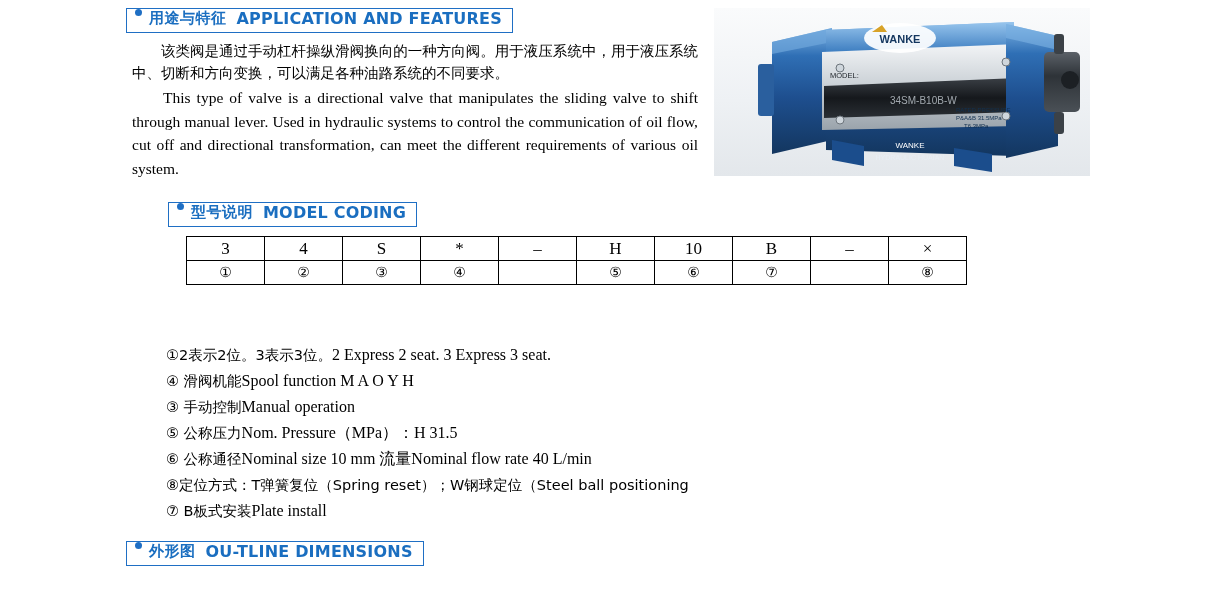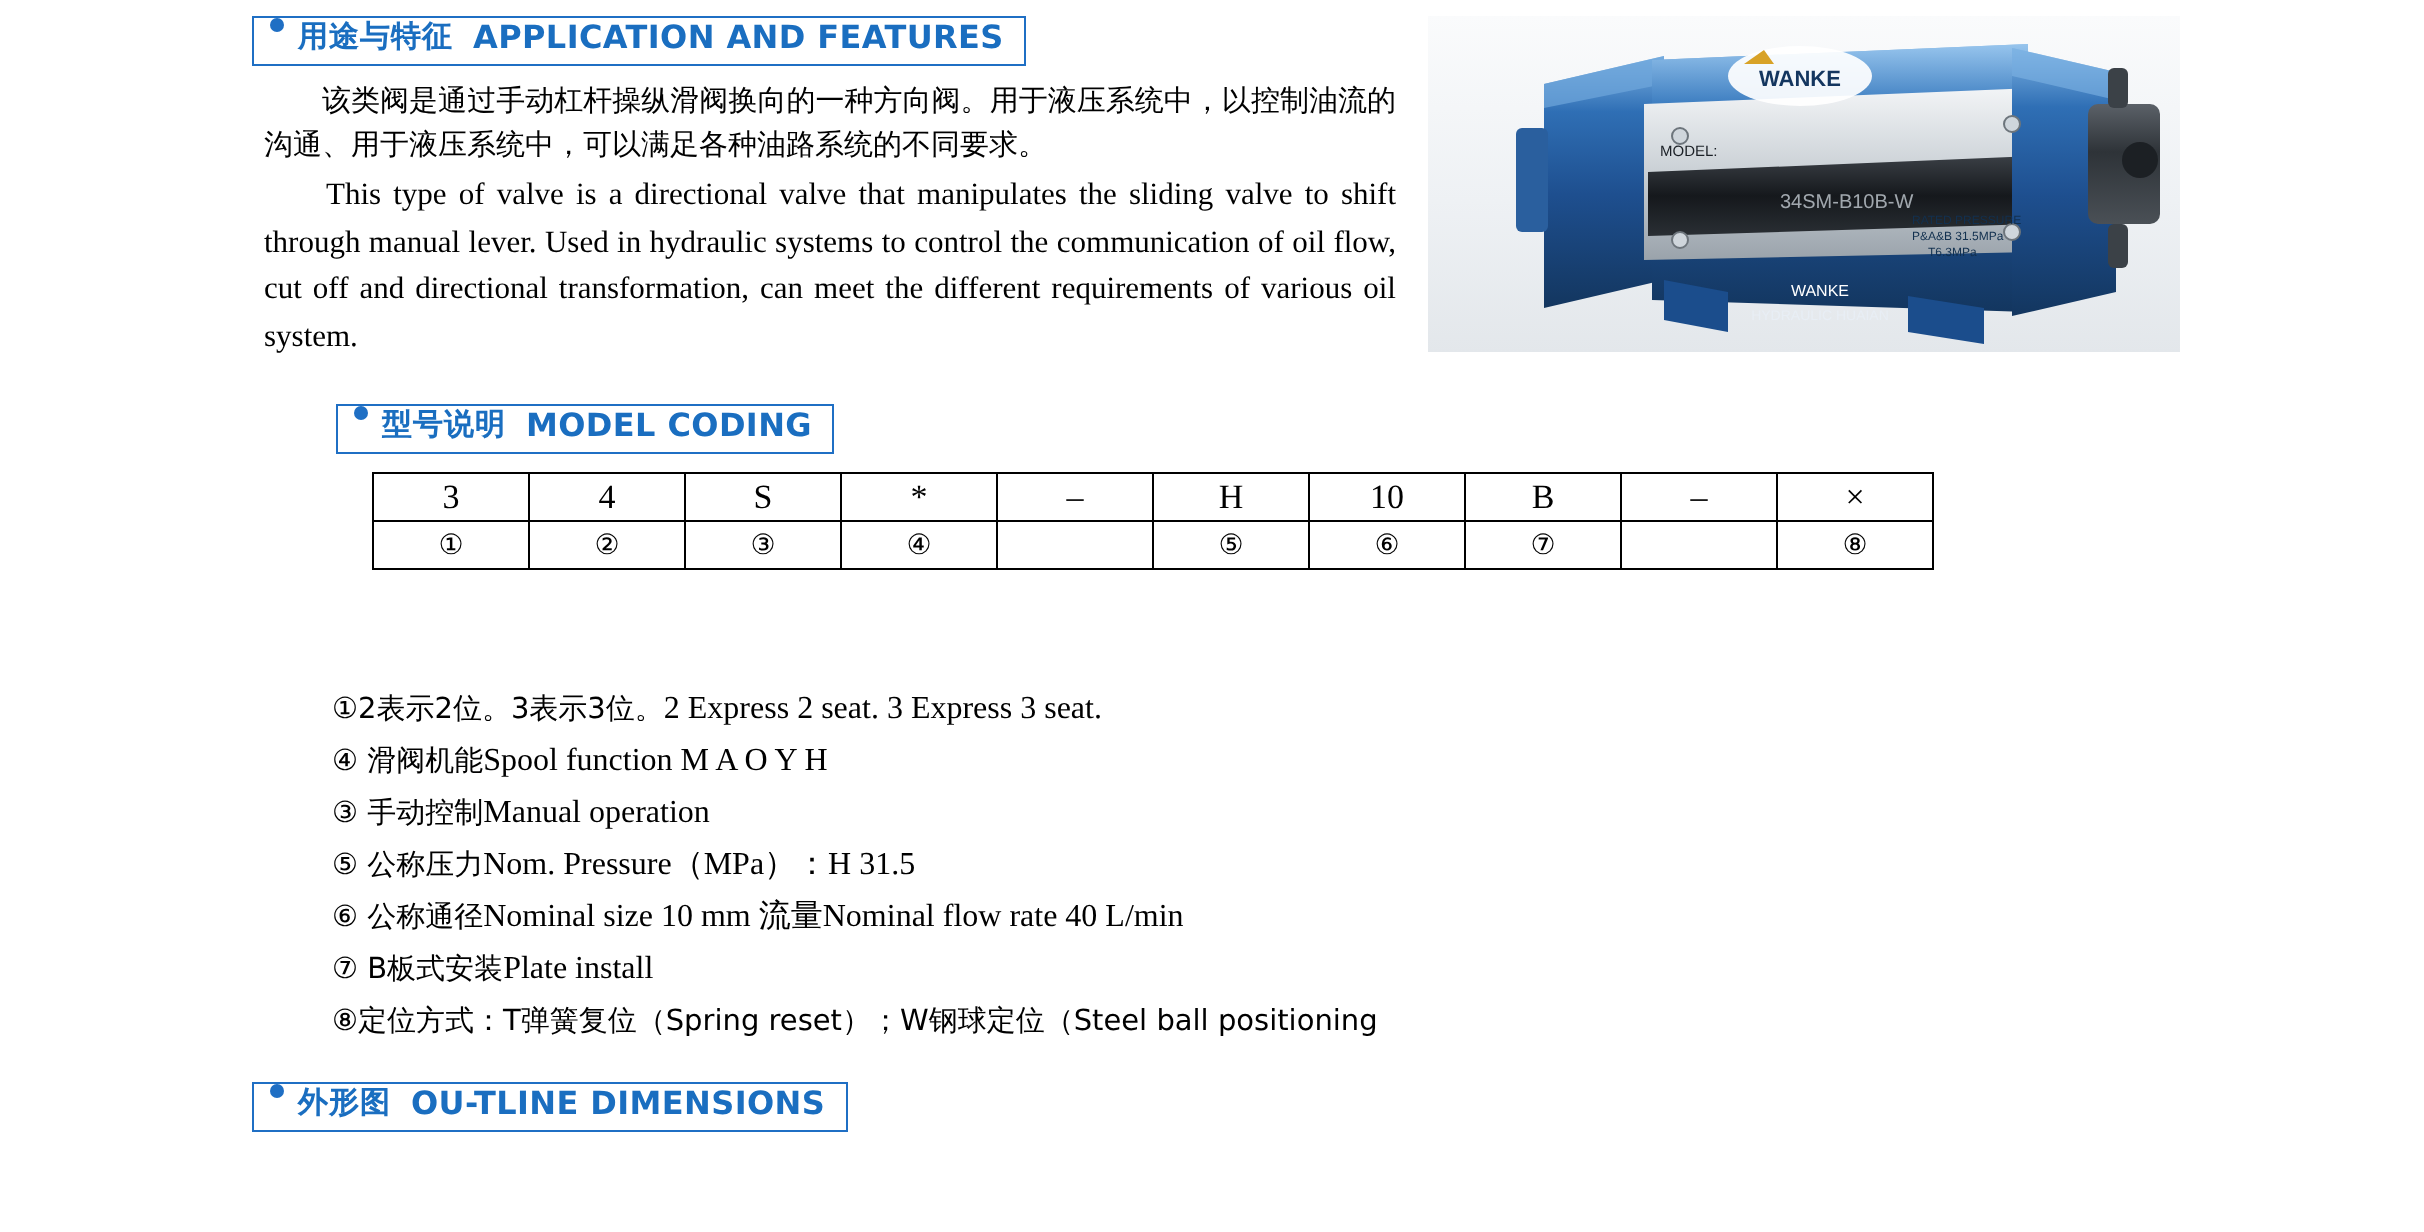--- a/index.html
+++ b/index.html
@@ -150,21 +150,21 @@
 
 <div class="page">
 
   <div class="section-bar" id="bar-application">
     <span class="bullet"></span>
     <span class="sec-cn">用途与特征</span>
     <span class="sec-en">APPLICATION AND FEATURES</span>
   </div>
 
   <div class="body-block">
-    <p class="para-cn">该类阀是通过手动杠杆操纵滑阀换向的一种方向阀。用于液压系统中，以控制油流的沟通、用于液压系统中，可以满足各种油路系统的不同要求。</p>
+    <p class="para-cn">该类阀是通过手动杠杆操纵滑阀换向的一种方向阀。用于液压系统中，用于液压系统中、切断和方向变换，可以满足各种油路系统的不同要求。</p>
     <p class="para-en">This type of valve is a directional valve that manipulates the sliding valve to shift through manual lever. Used in hydraulic systems to control the communication of oil flow, cut off and directional transformation, can meet the different requirements of various oil system.</p>
   </div>
 
   <div class="photo">
     <svg class="photo-inner" viewBox="0 0 376 168" preserveAspectRatio="none">
       <defs>
         <linearGradient id="bgGrad" x1="0" y1="0" x2="0" y2="1">
           <stop offset="0%" stop-color="#fafbfc"></stop>
           <stop offset="55%" stop-color="#eef1f4"></stop>
           <stop offset="100%" stop-color="#e3e7eb"></stop>
@@ -277,22 +277,22 @@
     </tr>
   </tbody>
     </table>
 
   <div class="notes">
     <div class="note"><span class="cidx">①</span><span class="cidx">2表示2位。3表示3位。</span><span class="en">2 Express 2 seat. 3 Express 3 seat.</span></div>
     <div class="note"><span class="cidx">④</span><span class="cidx"> 滑阀机能</span><span class="en">Spool function  M  A  O  Y  H</span></div>
     <div class="note"><span class="cidx">③</span><span class="cidx"> 手动控制</span><span class="en">Manual operation</span></div>
     <div class="note"><span class="cidx">⑤</span><span class="cidx"> 公称压力</span><span class="en">Nom.  Pressure（MPa）：H 31.5</span></div>
     <div class="note"><span class="cidx">⑥</span><span class="cidx"> 公称通径</span><span class="en">Nominal size 10 mm 流量Nominal flow rate 40 L/min</span></div>
+    <div class="note"><span class="cidx">⑧</span><span class="cidx">定位方式：T弹簧复位（Spring reset）；W钢球定位（Steel ball positioning</span><span class="en"></span></div>
     <div class="note"><span class="cidx">⑦</span><span class="cidx"> B板式安装</span><span class="en">Plate install</span></div>
-    <div class="note"><span class="cidx">⑧</span><span class="cidx">定位方式：T弹簧复位（Spring reset）；W钢球定位（Steel ball positioning</span><span class="en"></span></div>
   </div>
 
   <div class="section-bar" id="bar-outline">
     <span class="bullet"></span>
     <span class="sec-cn">外形图</span>
     <span class="sec-en">OU-TLINE DIMENSIONS</span>
   </div>
 
 </div>
 

